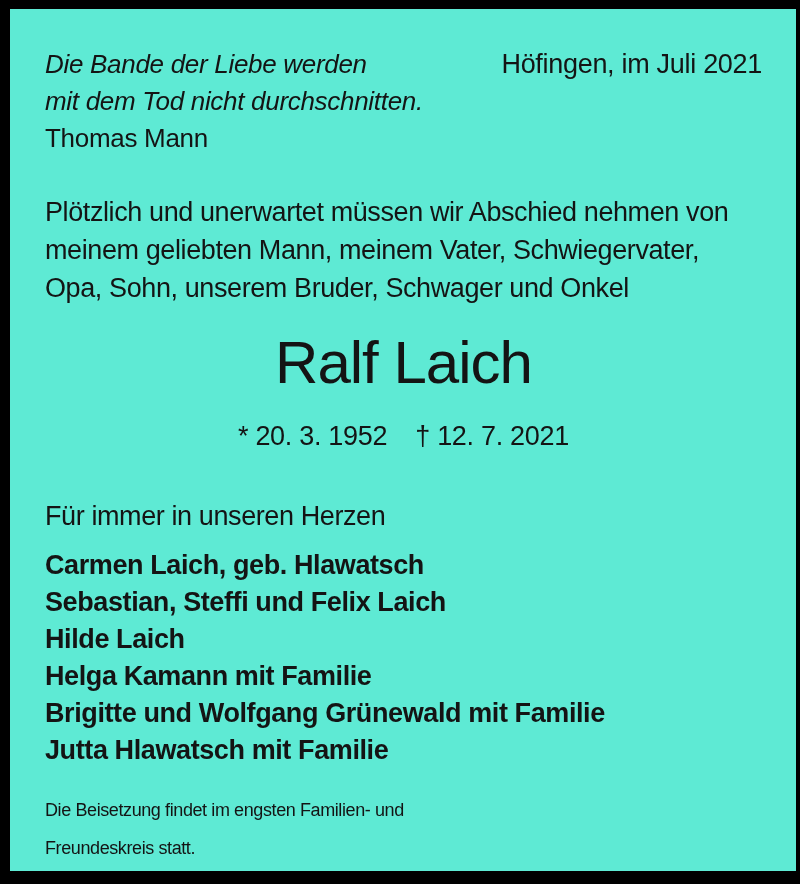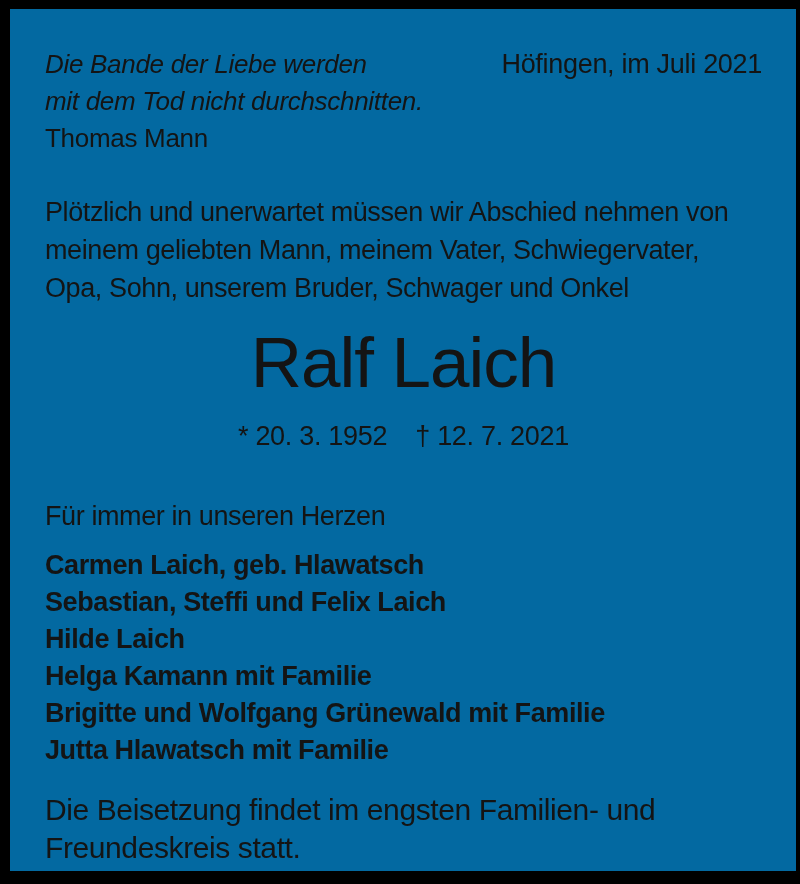--- a/index.html
+++ b/index.html
@@ -5,21 +5,21 @@
   html, body {
     margin: 0;
     padding: 0;
     background: #000;
   }
   .page {
     position: relative;
     width: 800px;
     height: 884px;
     box-sizing: border-box;
-    background: #0369a1;
+    background: #5eead4;
     border-style: solid;
     border-color: #000000;
     border-width: 9px 4px 13px 10px;
     padding: 37px 34px 0 35px;
     overflow: hidden;
     font-family: "Liberation Sans", sans-serif;
     color: #141414;
   }
   .header {
     display: flex;
@@ -49,21 +49,21 @@
     margin: 36px 0 0 0;
     font-size: 27px;
     line-height: 38px;
     letter-spacing: -0.4px;
   }
   .intro .intro-line {
     white-space: nowrap;
   }
   .deceased-name {
     margin: 14px 0 0 0;
-    font-size: 71px;
+    font-size: 60px;
     line-height: 84px;
     font-weight: 400;
     letter-spacing: -1px;
     text-align: center;
     white-space: nowrap;
   }
   .dates {
     margin-top: 14px;
     font-size: 27px;
     line-height: 34px;
@@ -86,21 +86,21 @@
     font-size: 27px;
     line-height: 37px;
     letter-spacing: -0.4px;
   }
   .mourner-line {
     white-space: nowrap;
     font-weight: bold;
   }
   .funeral-note {
     margin: 22px 0 0 0;
-    font-size: 30px;
+    font-size: 18px;
     line-height: 38px;
     letter-spacing: -0.4px;
   }
   .funeral-note .note-line {
     white-space: nowrap;
   }
 </style>
 </head>
 <body>
 

